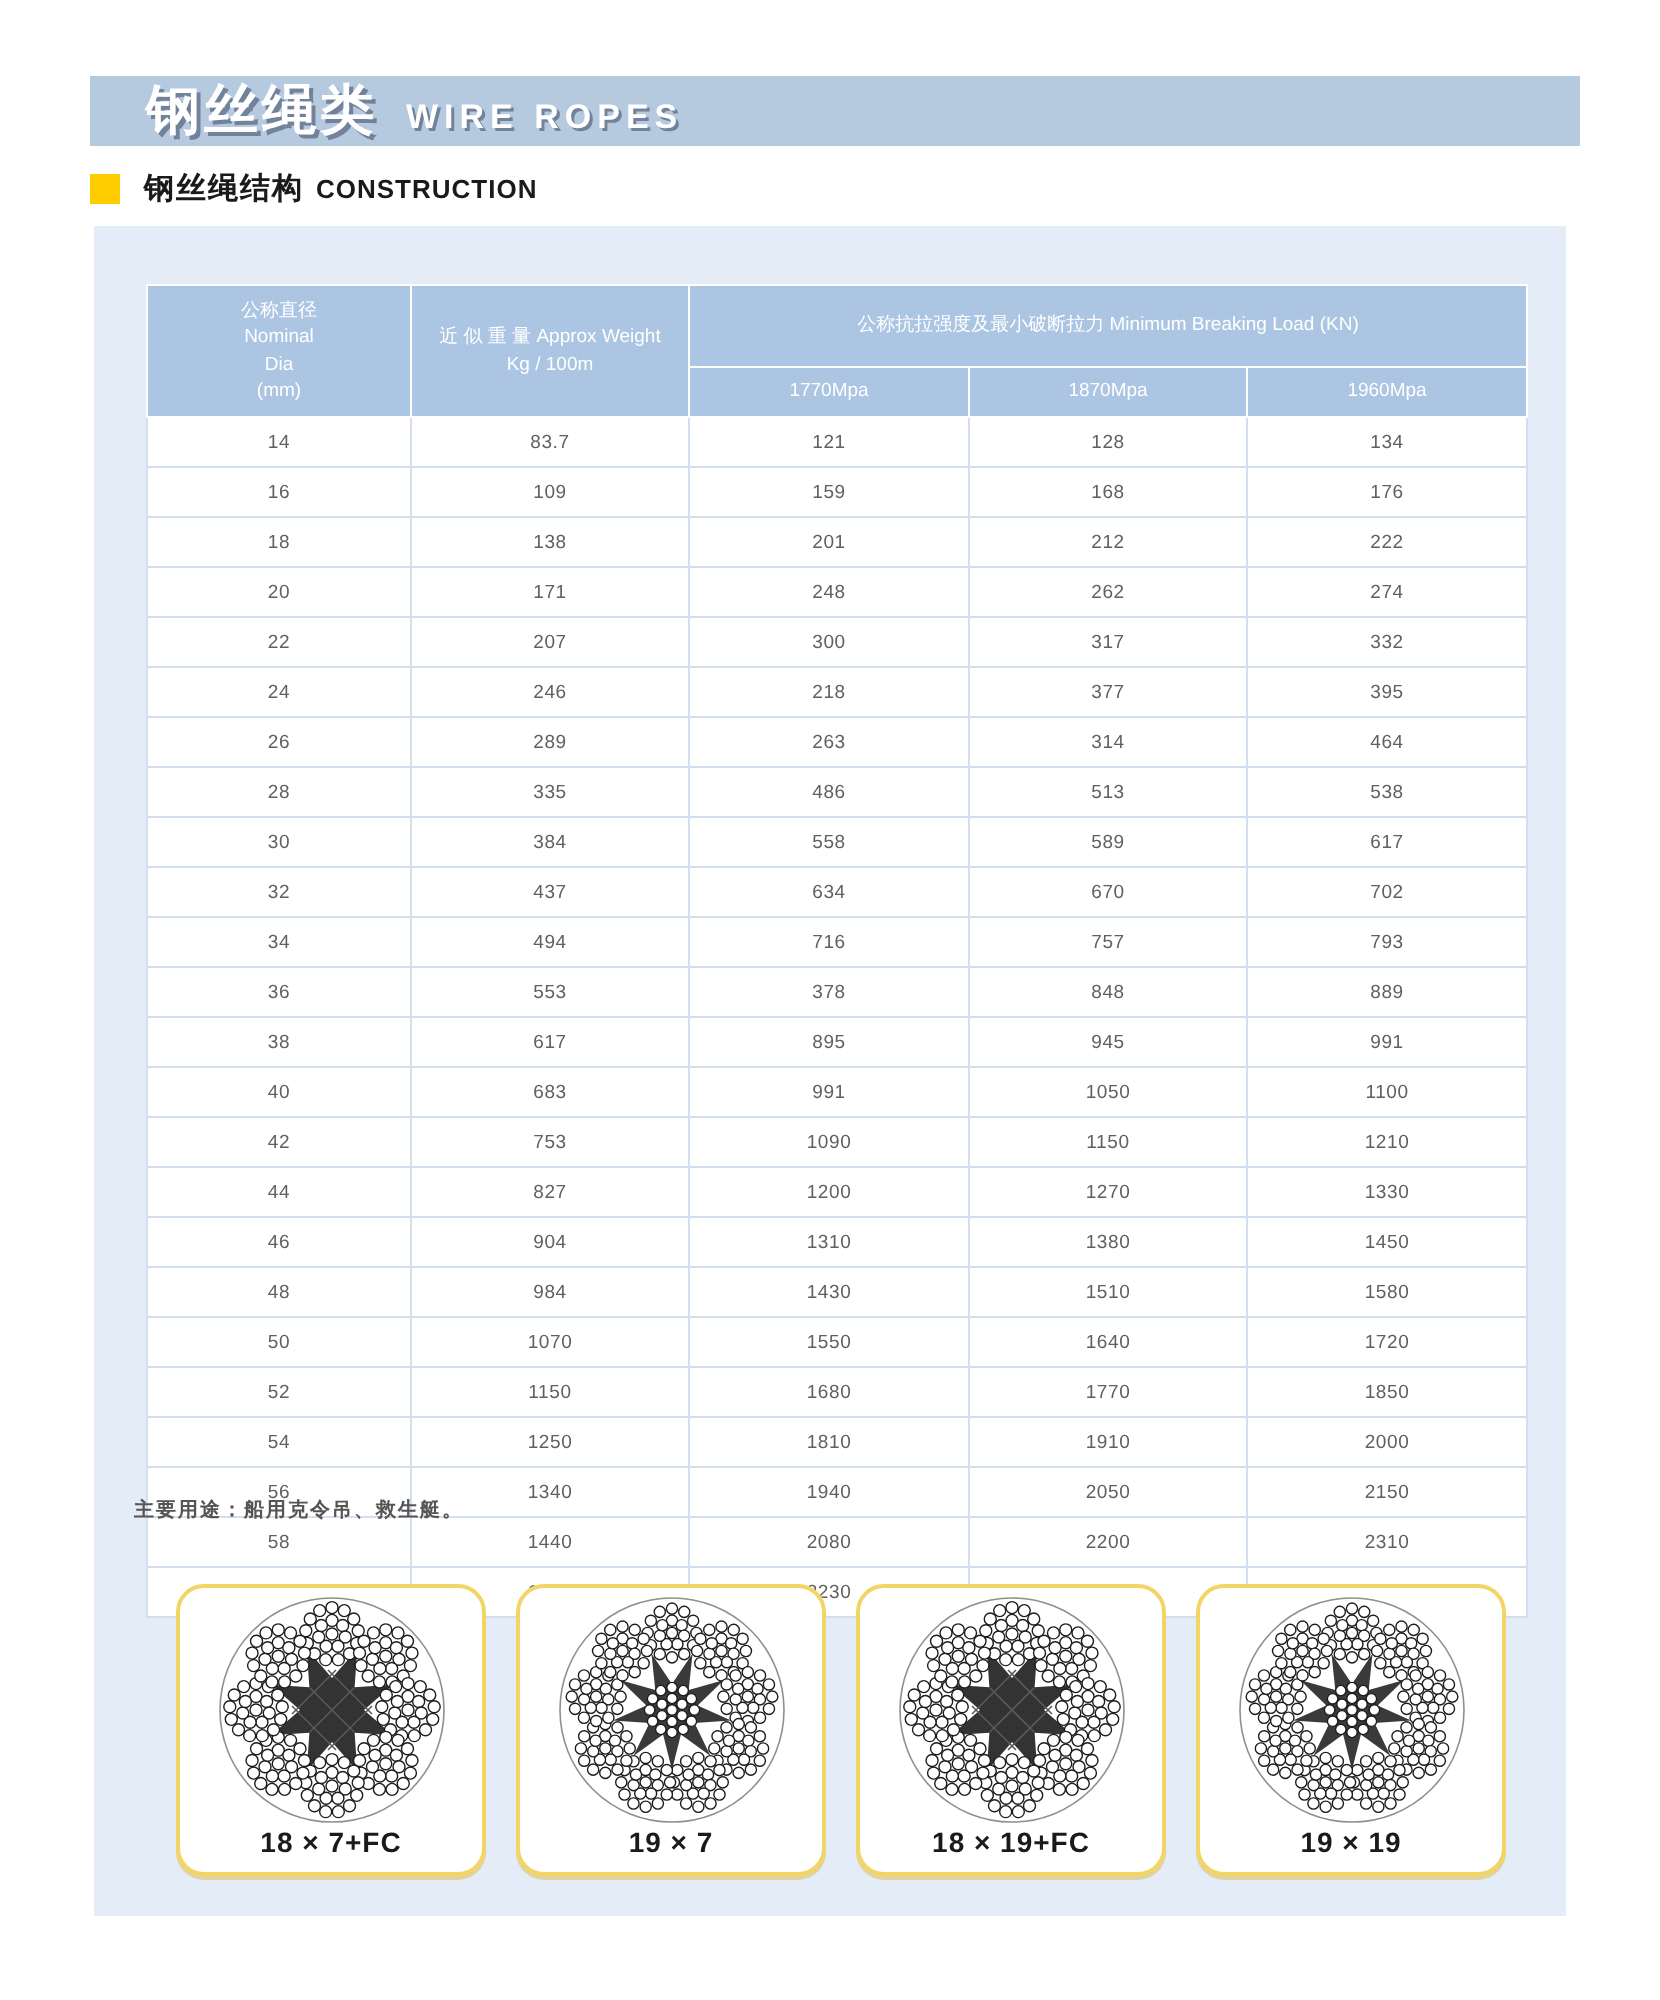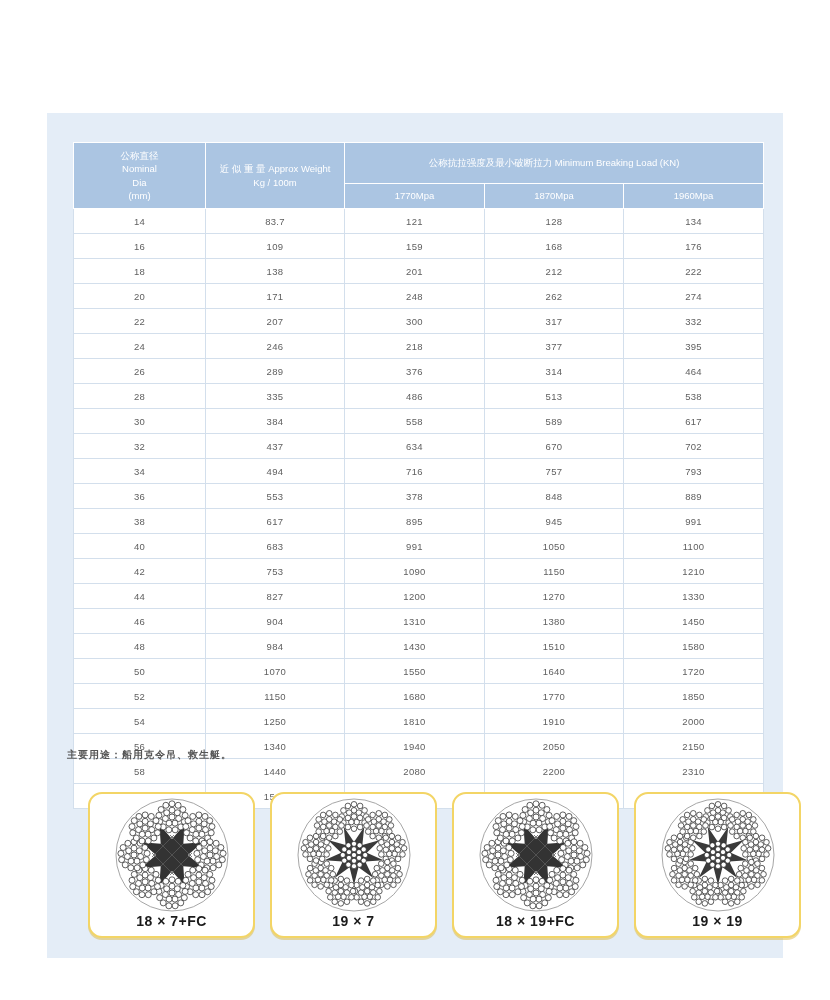--- a/index.html
+++ b/index.html
@@ -31,33 +31,42 @@
   thead tr.group th{height:38px;}
   thead tr.subs th{height:22px;}
   tbody td{background:#ffffff;border:1px solid #d3dfec;color:#606060;font-size:9.5px;
            text-align:center;height:22px;letter-spacing:0.3px;}
 
   
   .note{position:absolute;left:67px;top:748px;font-size:10px;color:#555;letter-spacing:1px;font-weight:bold;}
 
   
   .cards{position:absolute;left:88px;top:792px;display:flex;gap:15px;}
-  .card{width:167px;height:146px;background:#ffffff;border:2px solid #f3d566;border-radius:14px;
+  .card{width:155px;height:146px;background:#ffffff;border:2px solid #f3d566;border-radius:14px;
         box-sizing:border-box;box-shadow:0 2px 0 rgba(222,190,80,0.55);
         display:flex;flex-direction:column;align-items:center;}
   .card svg{display:block;margin-top:2px;}
   .card .lbl{font-size:14px;font-weight:bold;color:#1a1a1a;text-align:center;line-height:18px;
              margin-top:-2px;letter-spacing:0.5px;}
 </style>
 </head>
 <body>
 
 <div id="page">
 
-
+  <div class="band">
+    <span class="zh">钢丝绳类</span>
+    <span class="en">WIRE ROPES</span>
+  </div>
+
+  <div class="section">
+    <span class="sq"></span>
+    <span class="zh">钢丝绳结构</span>
+    <span class="en">CONSTRUCTION</span>
+  </div>
 
   <div class="panel"></div>
 
   <div class="tbl-wrap">
     <table>
       <colgroup>
         <col style="width:132px">
           <col style="width:139px">
         <col style="width:140px">
           <col style="width:139px">
@@ -122,21 +131,21 @@
           <tr>
             <td>24</td>
             <td>246</td>
             <td>218</td>
             <td>377</td>
             <td>395</td>
           </tr>
           <tr>
             <td>26</td>
             <td>289</td>
-            <td>376</td>
+            <td>263</td>
             <td>314</td>
             <td>464</td>
           </tr>
           <tr>
             <td>28</td>
             <td>335</td>
             <td>486</td>
             <td>513</td>
             <td>538</td>
           </tr>

